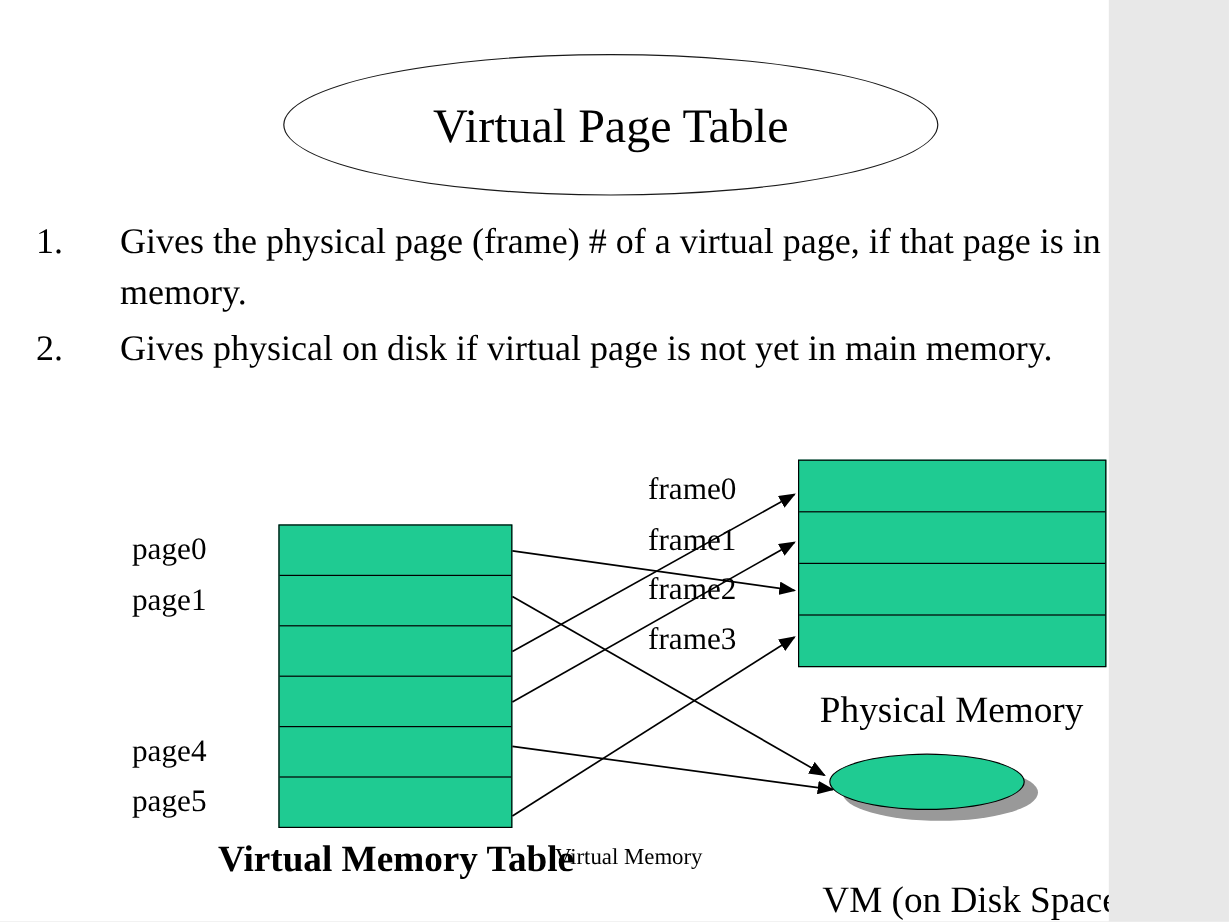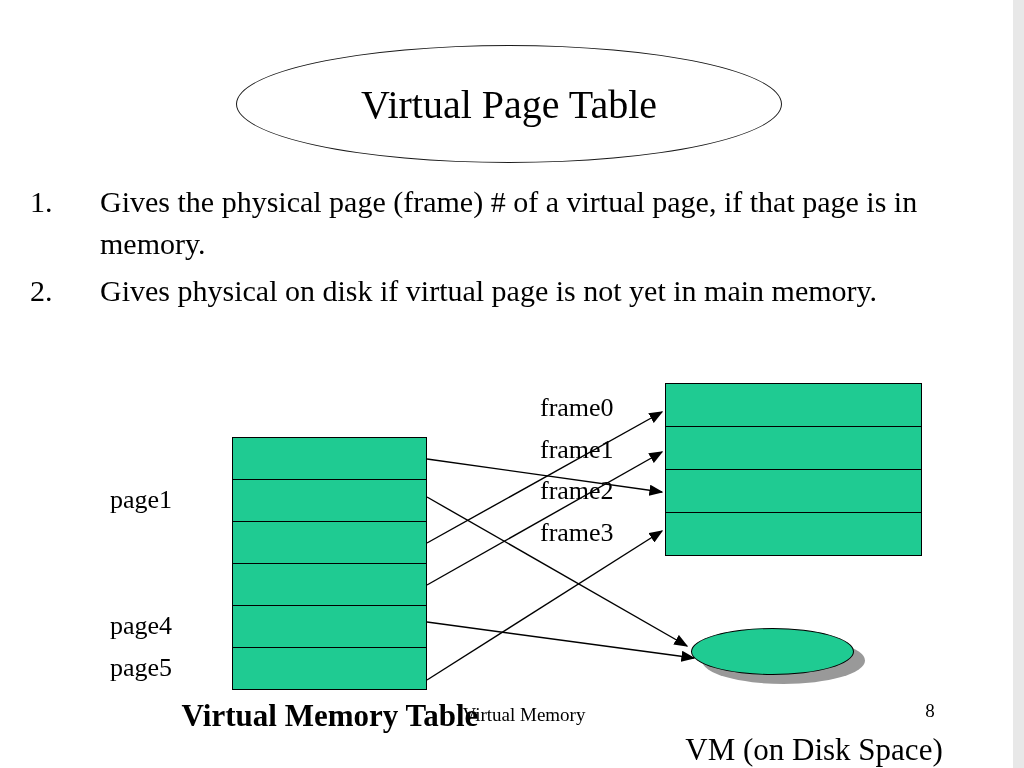--- a/index.html
+++ b/index.html
@@ -1,18 +1,18 @@
 <!DOCTYPE html>
 <html style="--fill: #1fcb92; --shadow: #999999;"><head>
 <meta charset="utf-8">
 <style>
   html,body{margin:0;padding:0;background:#e8e8e8;}
   .slide{
     position:relative;
-    width:1013px;height:768px;
+    width:924px;height:768px;
     background:#ffffff;
     overflow:hidden;
     font-family:"Liberation Serif", serif;
     color:#000;
   }
   
   .title-ellipse{
     position:absolute;left:236px;top:45px;width:544px;height:116px;
     border:1px solid #1a1a1a;border-radius:50%;
     display:flex;align-items:center;justify-content:center;
@@ -86,40 +86,42 @@
 
   <div class="mem-table vm-table">
     <div class="mem-row"></div>
     <div class="mem-row"></div>
     <div class="mem-row"></div>
     <div class="mem-row"></div>
     <div class="mem-row"></div>
     <div class="mem-row"></div>
   </div>
 
+  <div class="row-label page-label" style="top:443px">page0</div>
   <div class="row-label page-label" style="top:485px">page1</div>
   <div class="row-label page-label" style="top:611px">page4</div>
   <div class="row-label page-label" style="top:653px">page5</div>
 
   <div class="mem-table pm-table">
     <div class="mem-row"></div>
     <div class="mem-row"></div>
     <div class="mem-row"></div>
     <div class="mem-row"></div>
   </div>
 
   <div class="row-label frame-label" style="top:393px">frame0</div>
   <div class="row-label frame-label" style="top:435px">frame1</div>
   <div class="row-label frame-label" style="top:476px">frame2</div>
   <div class="row-label frame-label" style="top:518px">frame3</div>
 
   <div class="disk-shadow"></div>
   <div class="disk"></div>
 
   <div class="caption vm-caption">Virtual Memory Table</div>
+  <div class="caption pm-caption">Physical Memory</div>
   <div class="caption disk-caption">VM (on Disk Space)</div>
 
   <div class="footer-text">Virtual Memory</div>
   <div class="slide-number">8</div>
 
   <svg class="arrows-svg" width="1024" height="768" viewBox="0 0 1024 768">
     <defs>
       <marker id="arrowhead" markerWidth="10" markerHeight="8" refX="9" refY="4" orient="auto">
         <path d="M0,0 L10,4 L0,8 z" fill="#000"></path>
       </marker>

